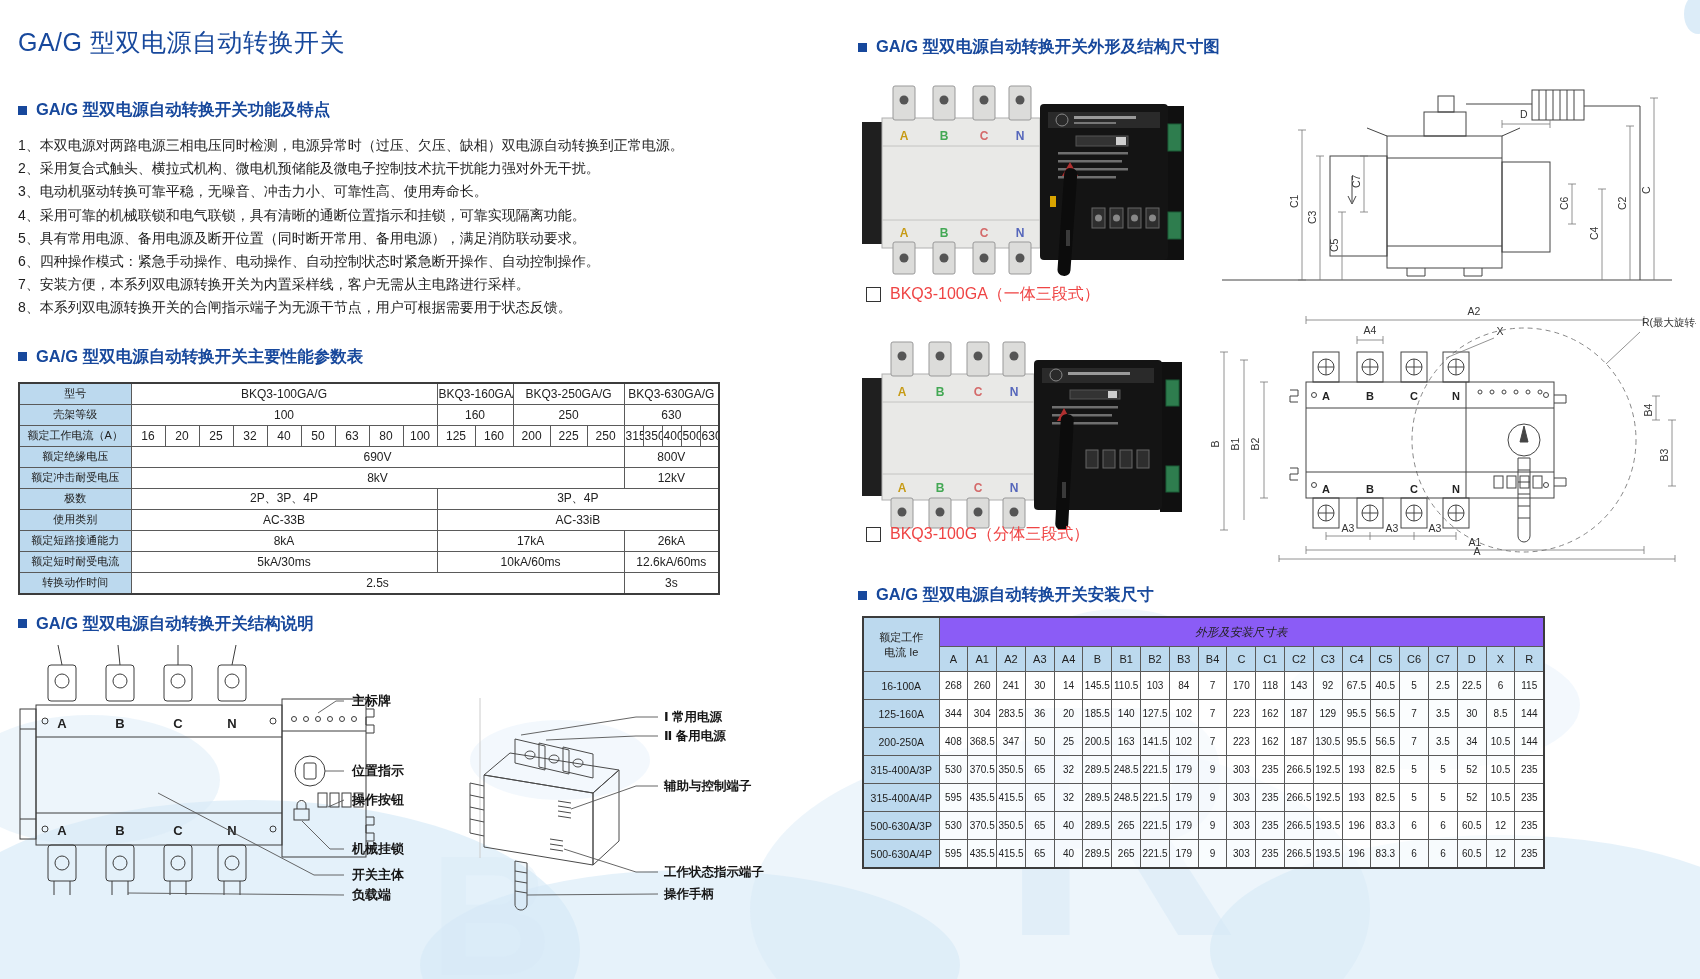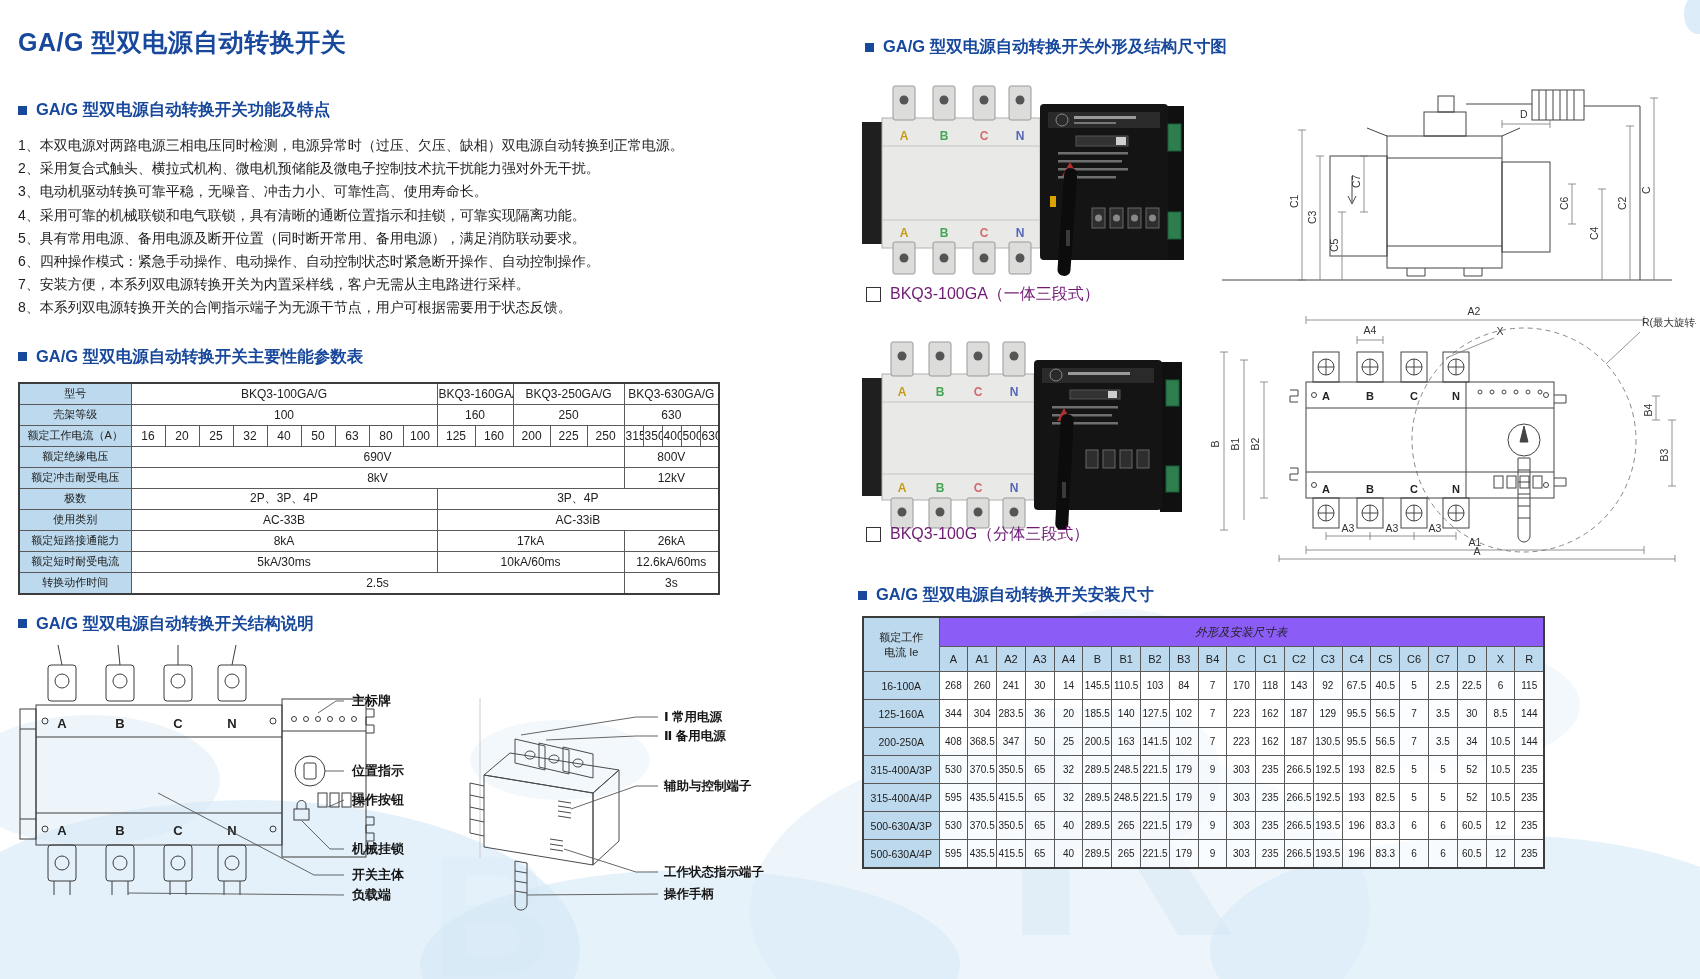--- a/index.html
+++ b/index.html
@@ -2,42 +2,42 @@
 <html><head>
 <meta charset="utf-8">
 <style>
   html,body{margin:0;padding:0;background:#fff;}
   #page{position:relative;width:1700px;height:979px;background:#ffffff;overflow:hidden;
         font-family:"Liberation Sans","DejaVu Sans",sans-serif;color:#1c1c1c;}
   .wm{position:absolute;left:0;top:0;z-index:0;}
   .col{position:absolute;z-index:1;}
   #left-col{left:18px;top:26px;width:800px;}
   #right-col{left:858px;top:36px;width:842px;height:942px;}
-  h1.page-title{margin:0;font-size:25px;font-weight:bold;color:#17489c;letter-spacing:0.5px;}
+  h1.page-title{margin:0;font-size:25px;font-weight:normal;color:#17489c;letter-spacing:0.5px;}
   .sec{display:flex;align-items:center;gap:9px;font-size:16.5px;font-weight:bold;color:#17489c;}
   .sq{width:9px;height:9px;background:#17489c;flex:0 0 auto;}
   .sec-feat{margin-top:40px;}
   .sec-perf{margin-top:26px;align-items:center;}
   .sec-struct{margin-top:18px;}
   ul.features{margin:13px 0 0 0;padding:0;list-style:none;font-size:14px;line-height:23.2px;color:#1e1e1e;}
   table.perf{border-collapse:collapse;table-layout:fixed;width:700px;margin-top:14px;border:2px solid #3c3c3c;}
   table.perf td{border:1px solid #5a5a5a;text-align:center;font-size:12px;height:20px;
                 padding:0 1px;color:#222;background:rgba(255,255,255,.62);overflow:hidden;white-space:nowrap;}
   table.perf td.lbl{background:#bcd9ee;font-size:11px;}
   .struct-svg{margin-top:8px;display:block;}
   
-  #right-col .sec{position:absolute;left:7px;top:0;}
+  #right-col .sec{position:absolute;left:0;top:0;}
   #right-col .sec2{position:absolute;left:0;top:548px;}
   .photo1{position:absolute;left:4px;top:44px;}
   .draw1{position:absolute;left:344px;top:48px;}
   .cap1{position:absolute;left:8px;top:248px;}
   .photo2{position:absolute;left:4px;top:296px;}
   .draw2{position:absolute;left:336px;top:264px;}
   .cap2{position:absolute;left:8px;top:488px;}
-  .cap{display:flex;align-items:center;gap:9px;font-size:16px;color:#701a75;}
+  .cap{display:flex;align-items:center;gap:9px;font-size:16px;color:#ef4444;}
   .osq{width:13px;height:13px;border:1.5px solid #333;flex:0 0 auto;}
   table.install{position:absolute;left:4px;top:580px;border-collapse:collapse;table-layout:fixed;
                 width:682px;border:2px solid #3c3c3c;}
   table.install td{border:1px solid #5a5a5a;text-align:center;color:#222;background:rgba(255,255,255,.66);
                    overflow:hidden;white-space:nowrap;font-size:10px;height:27px;padding:0;}
   table.install td.lbl{background:#bcd9ee;font-size:10.5px;}
   table.install td.rowhead{white-space:pre-line;font-size:11px;line-height:15px;}
   table.install td.ghead{background:#8b5cf6;font-size:11.5px;height:28px;font-style:italic;}
   table.install td.hcol{background:#bcd9ee;font-size:11px;height:24px;}
   svg text{font-family:"Liberation Sans","DejaVu Sans",sans-serif;}

